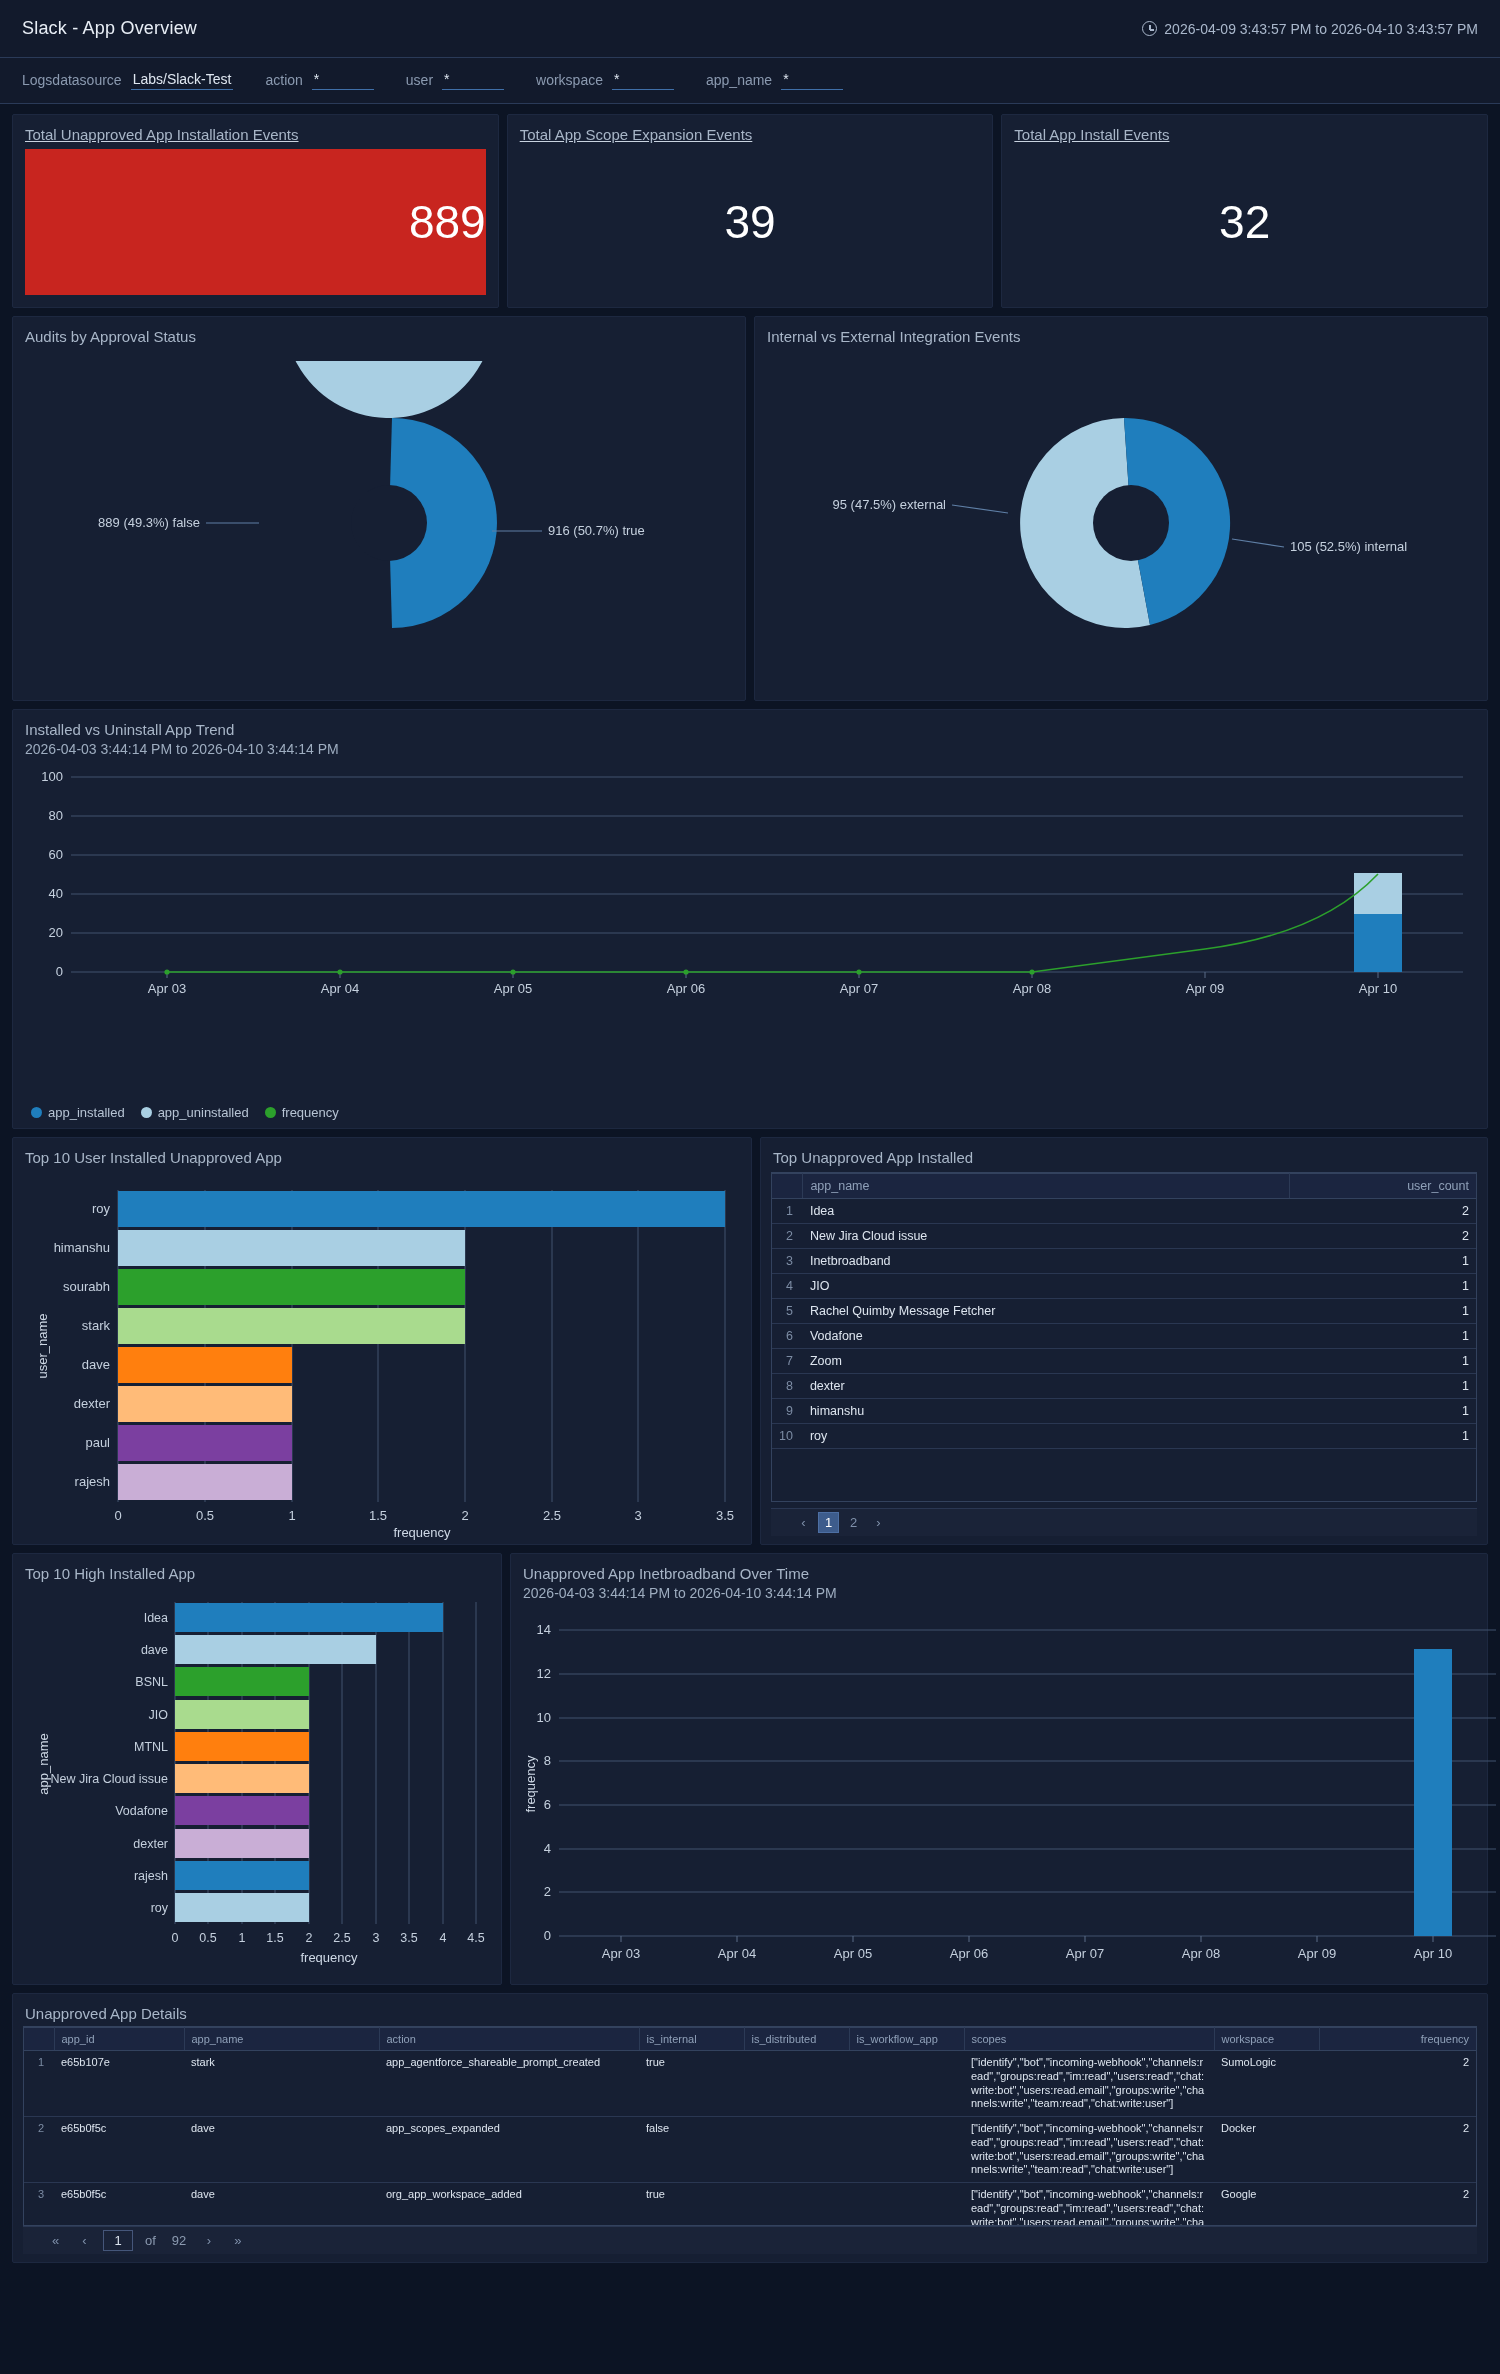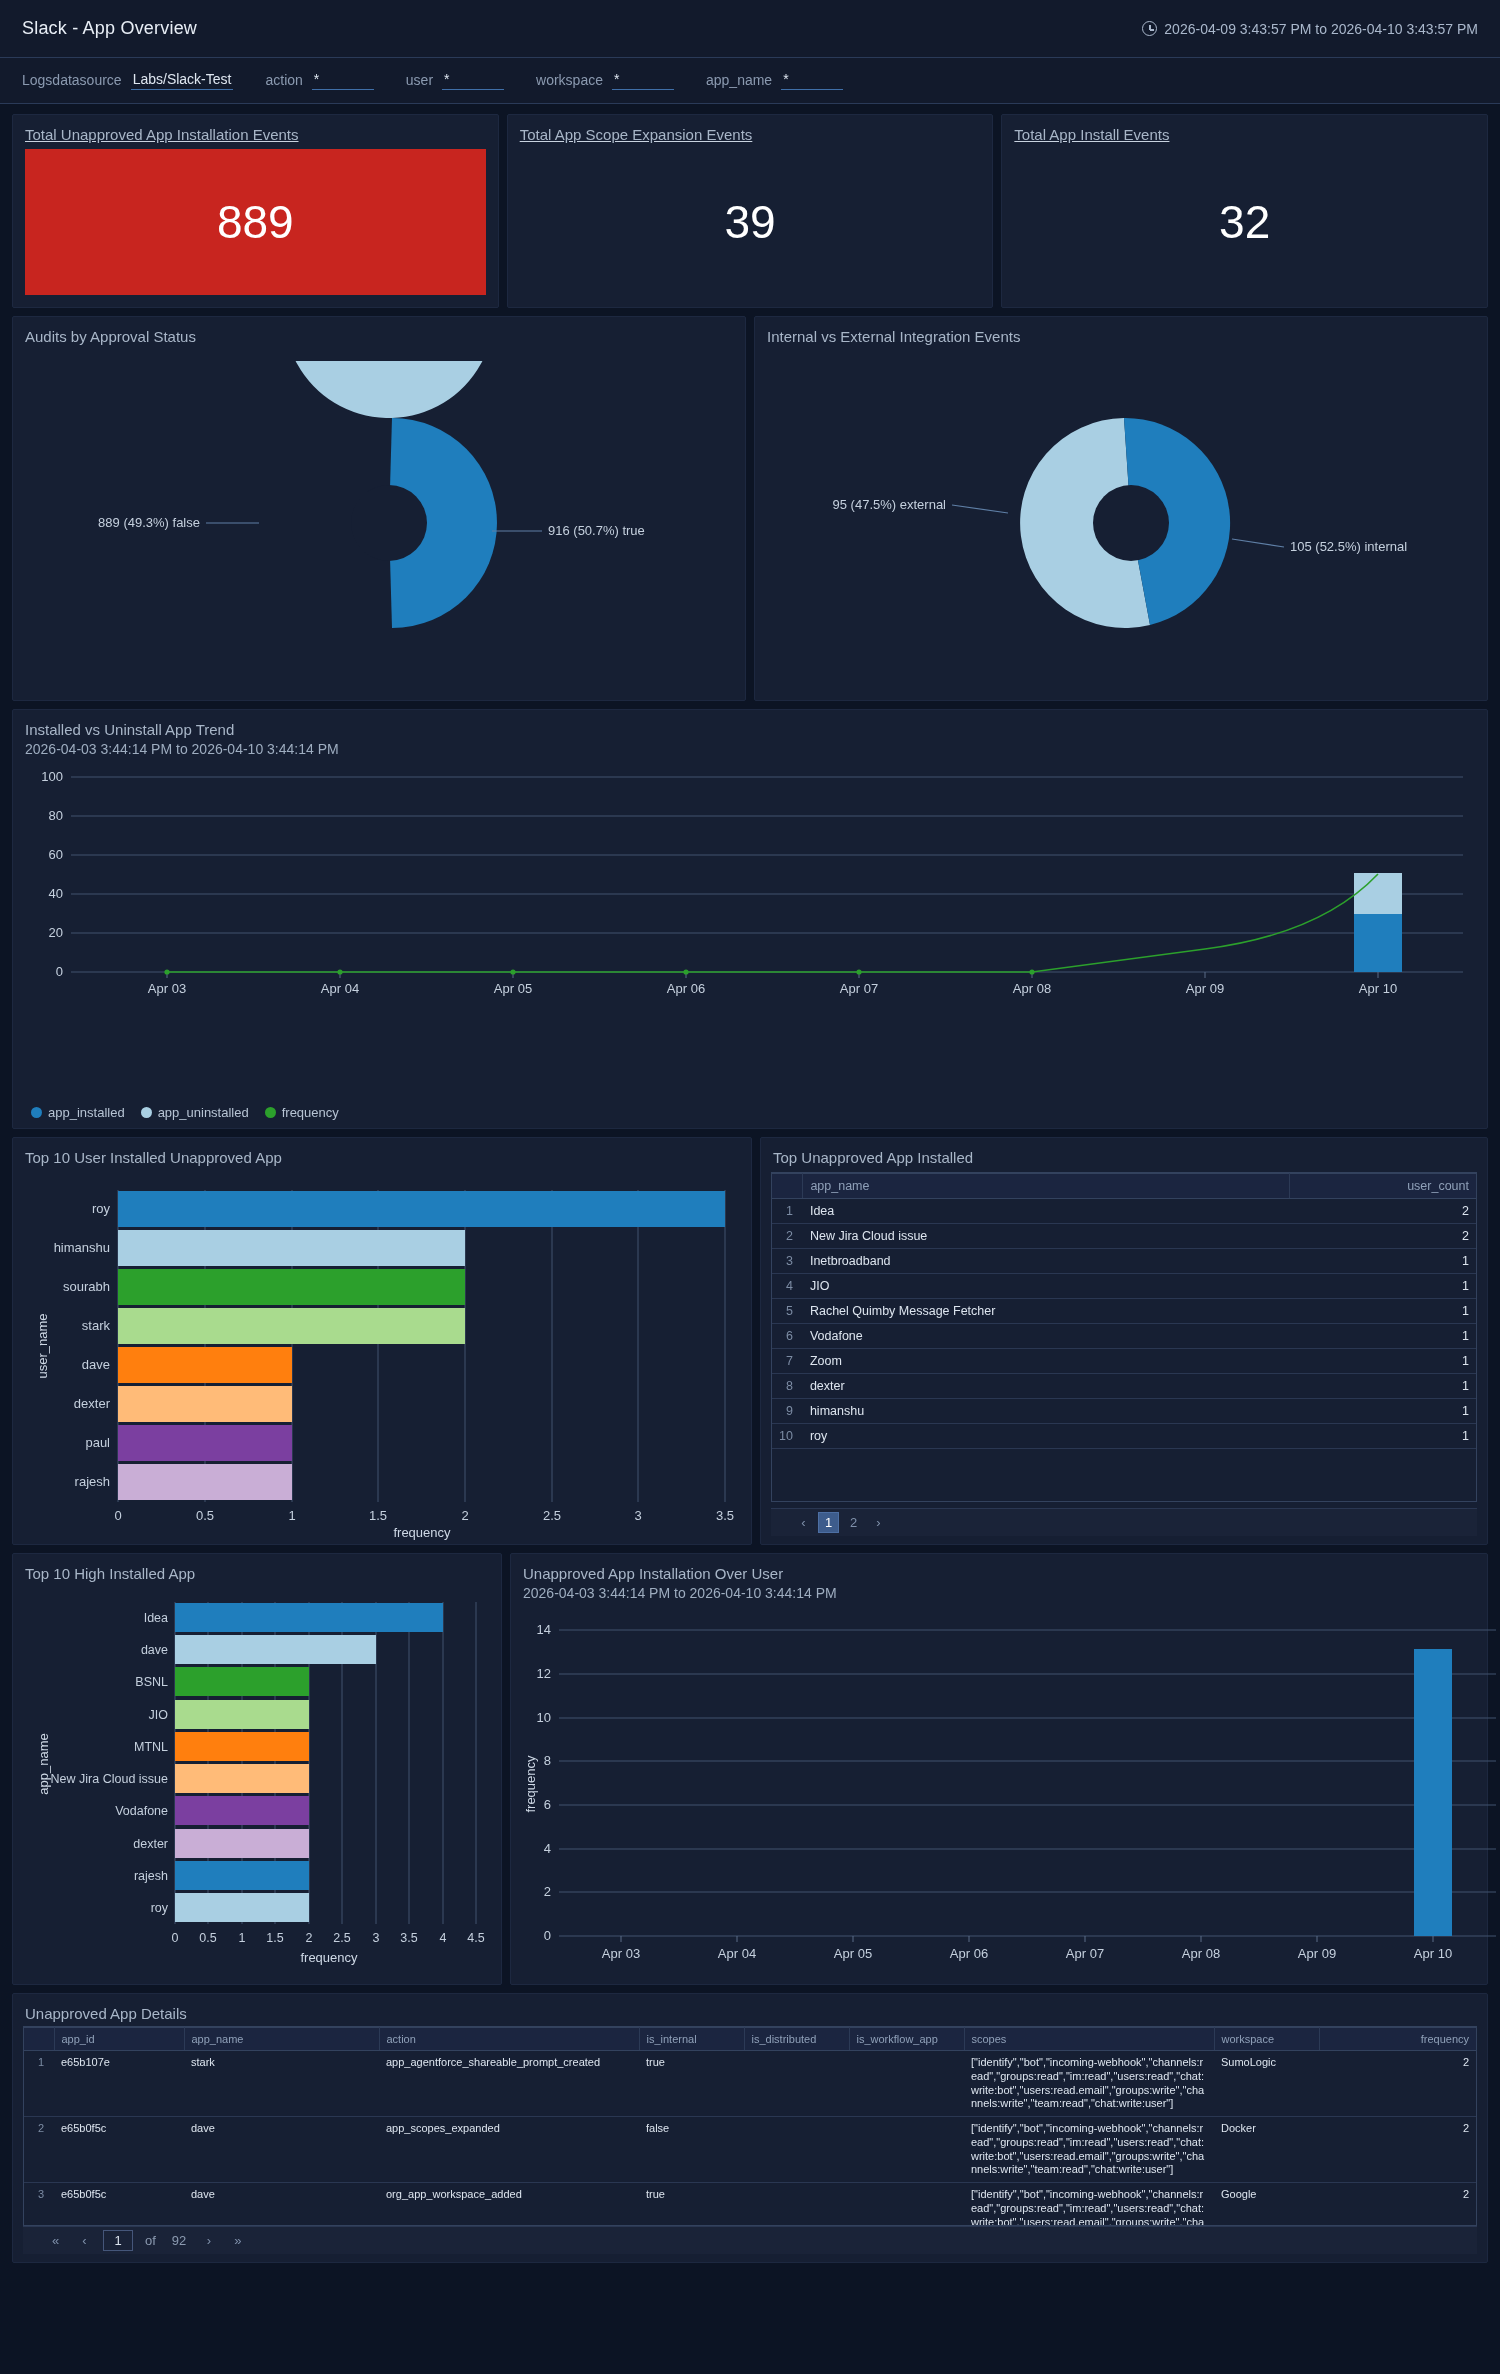--- a/index.html
+++ b/index.html
@@ -42,21 +42,21 @@
 
   
   #board { padding: 10px 12px 0 12px; }
   .row { display: flex; gap: 8px; margin-bottom: 8px; }
 
   
   .kpi { flex: 1; height: 194px; text-decoration: underline; }
   .kpi-body { position: absolute; left: 12px; right: 12px; top: 34px; bottom: 12px;
               display: flex; align-items: center; justify-content: center; }
   .kpi-num { font-size: 46px; color: #ffffff; font-weight: 400; }
-  .kpi-red { background: #c8251f; width: 100%; height: 100%; display: flex; align-items:center; justify-content:center; }
+  .kpi-red { background: #c8251f; width: 100%; height: 100%; display: flex; align-items:center; justify-content:flex-end; }
 
   
   .donut-panel { flex: 1; height: 385px; }
   .donut-stage { position: absolute; left: 0; right: 0; top: 44px; bottom: 8px; }
   .donut-svg { display: block; margin: 0 auto; }
 
   
   #trend-panel { height: 420px; }
   .legend { position: absolute; left: 18px; bottom: 8px; display: flex; gap: 16px; align-items: center; }
   .legend-item { display: flex; align-items: center; gap: 6px; font-size: 13px; color: #b7c4d4; text-align: right; }
@@ -437,21 +437,21 @@
         <text class="axis-txt-sm" x="430" y="358" text-anchor="middle">4</text>
         <text class="axis-txt-sm" x="463" y="358" text-anchor="middle">4.5</text>
 
         <text class="axis-title" x="316" y="378" text-anchor="middle">frequency</text>
         <text class="axis-title" x="35" y="180" text-anchor="middle" transform="rotate(-90 35 180)">app_name</text>
       </svg>
     </div>
 
     <div class="panel" style="flex:1;height:432px">
       <div class="panel-title">
-        <span>Unapproved App Installation Over User</span>
+        <span>Unapproved App Inetbroadband Over Time</span>
         <span class="sub">2026-04-03 3:44:14 PM to 2026-04-10 3:44:14 PM</span>
       </div>
       <svg class="chart-svg" width="990" height="375" viewBox="0 0 990 375" style="position:absolute;left:0;top:52px">
 
         <line class="gridline" x1="48" y1="24" x2="985" y2="24"></line>
         <line class="gridline" x1="48" y1="68" x2="985" y2="68"></line>
         <line class="gridline" x1="48" y1="112" x2="985" y2="112"></line>
         <line class="gridline" x1="48" y1="155" x2="985" y2="155"></line>
         <line class="gridline" x1="48" y1="199" x2="985" y2="199"></line>
         <line class="gridline" x1="48" y1="243" x2="985" y2="243"></line>

